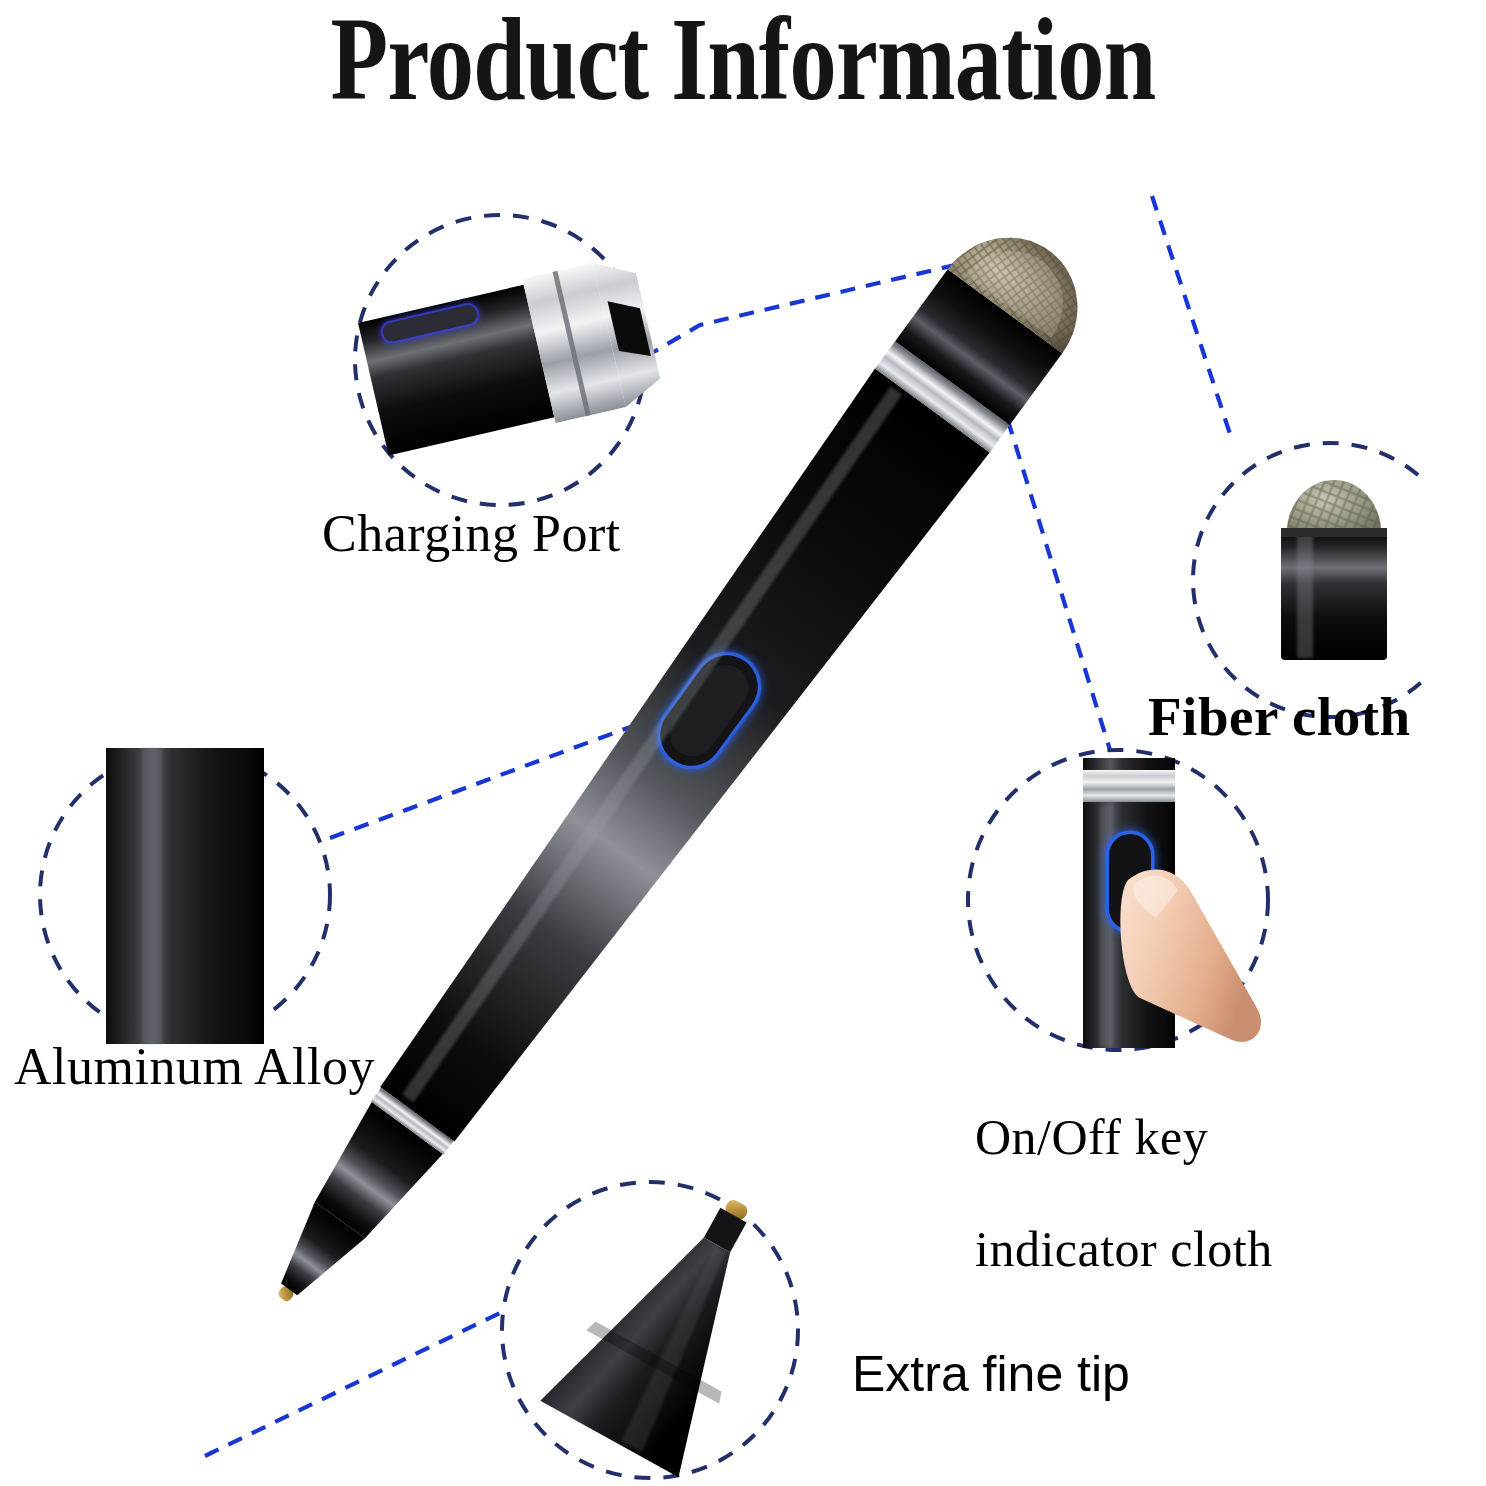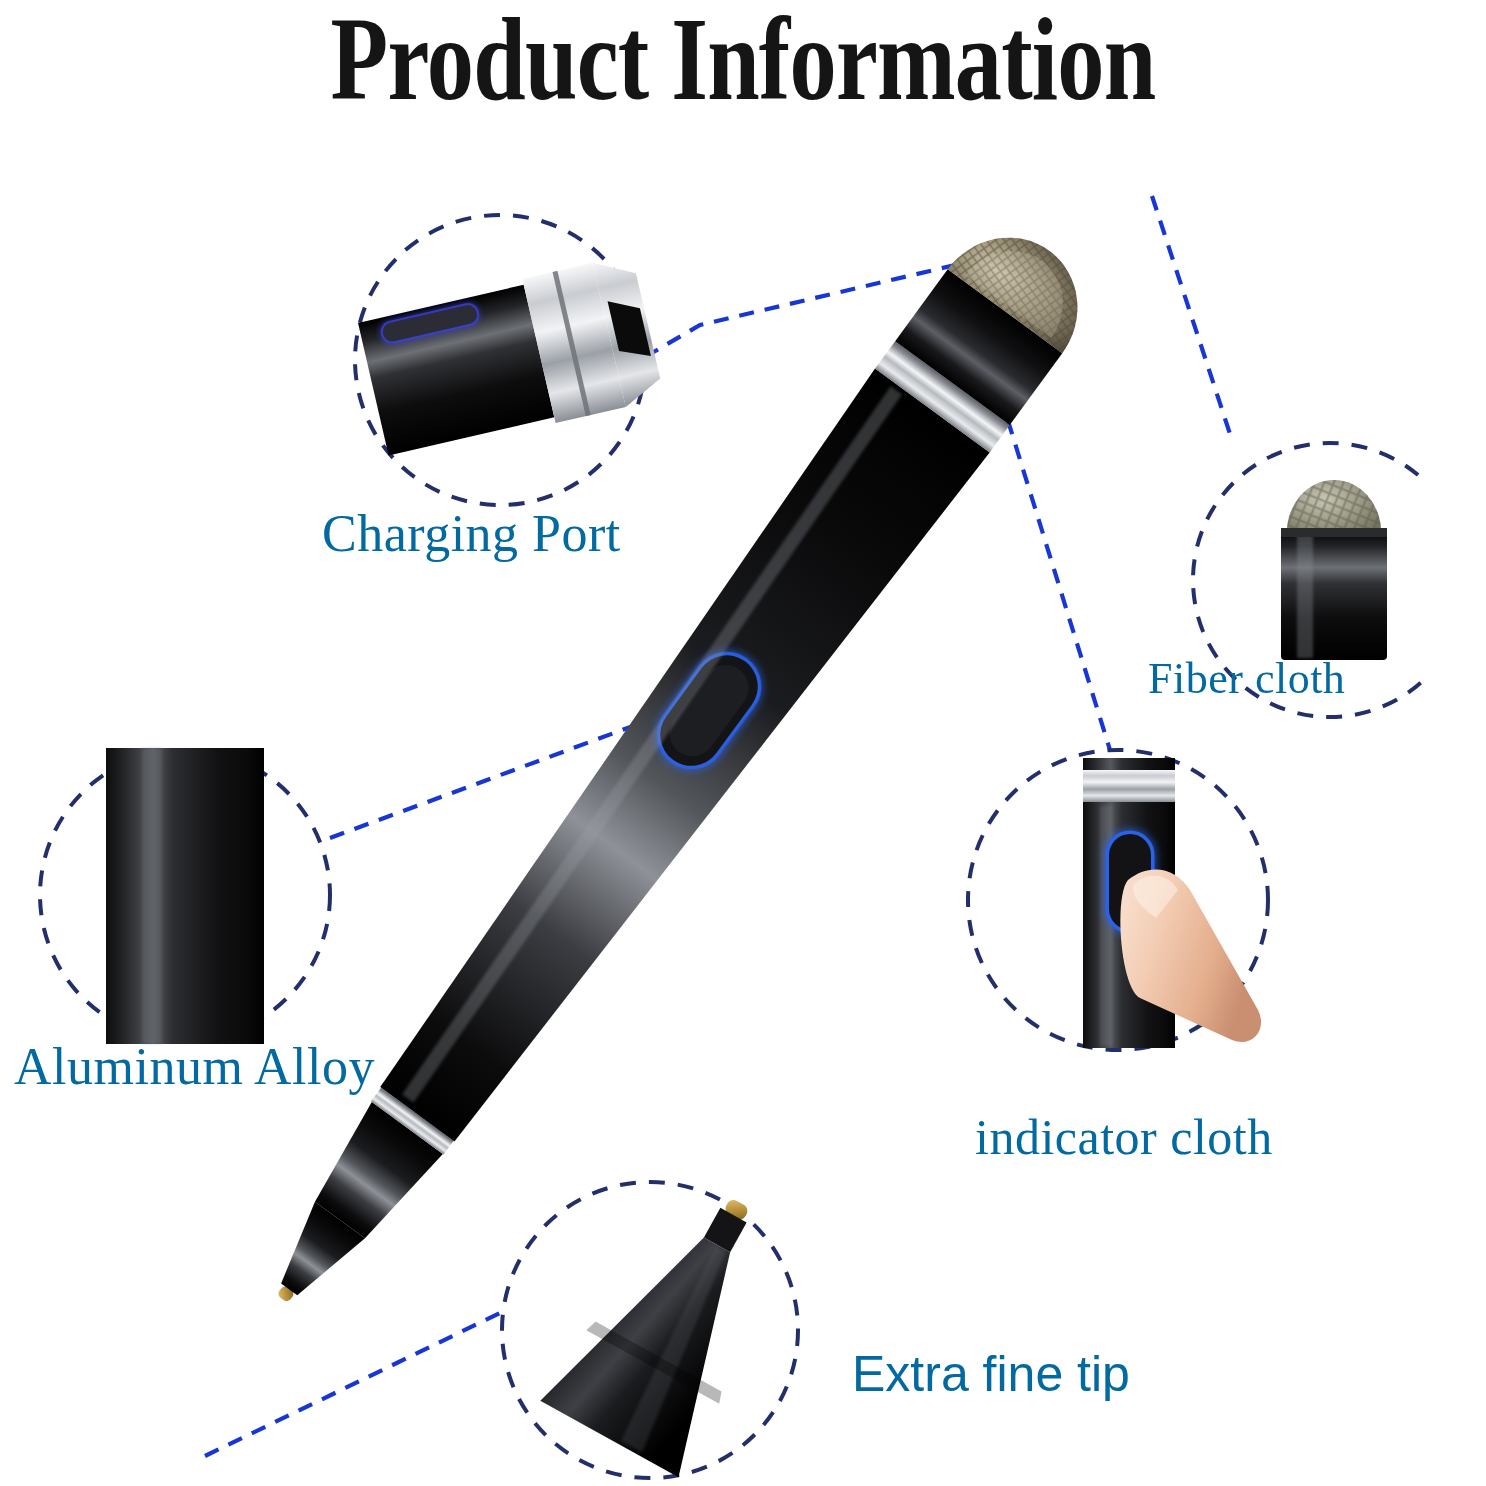--- a/index.html
+++ b/index.html
@@ -42,32 +42,32 @@
     top: 0;
     width: 1486px;
     height: 1486px;
     pointer-events: none;
   }
 
   
   .label {
     position: absolute;
     font-family: "Liberation Serif", "DejaVu Serif", serif;
-    color: #0369a1;
+    color: #000000;
     white-space: pre-line;
     line-height: 1.12;
     letter-spacing: 0.5px;
   }
   .label.sans {
     font-family: "Liberation Sans", "DejaVu Sans", sans-serif;
     letter-spacing: 0px;
   }
   #label-charging-port { left: 322px; top: 505px; font-size: 52px; }
   #label-aluminum-alloy { left: 14px; top: 1038px; font-size: 52px; }
-  #label-fiber-cloth   { left: 1148px; top: 654px; font-size: 44px; }
+  #label-fiber-cloth   { left: 1148px; top: 686px; font-size: 55px; font-weight: bold; }
   #label-onoff-key     { left: 975px; top: 1053px; font-size: 50px; }
   #label-fine-tip      { left: 852px; top: 1290px; font-size: 50px; }
 </style>
 </head>
 <body>
 
 <div id="stage">
 
   <div id="page-title">Product Information</div>
 
@@ -326,20 +326,21 @@
     </g>
   </svg>
 
   <div class="label" id="label-charging-port">Charging Port</div>
 
   <div class="label" id="label-aluminum-alloy">Aluminum Alloy</div>
 
   <div class="label" id="label-fiber-cloth">Fiber cloth</div>
 
   <div class="label" id="label-onoff-key">
+    <div>On/Off key</div>
     <div>indicator cloth</div>
   </div>
 
   <div class="label sans" id="label-fine-tip">
     <div>Extra fine tip</div>
   </div>
 
 </div>
 
 </body></html>

